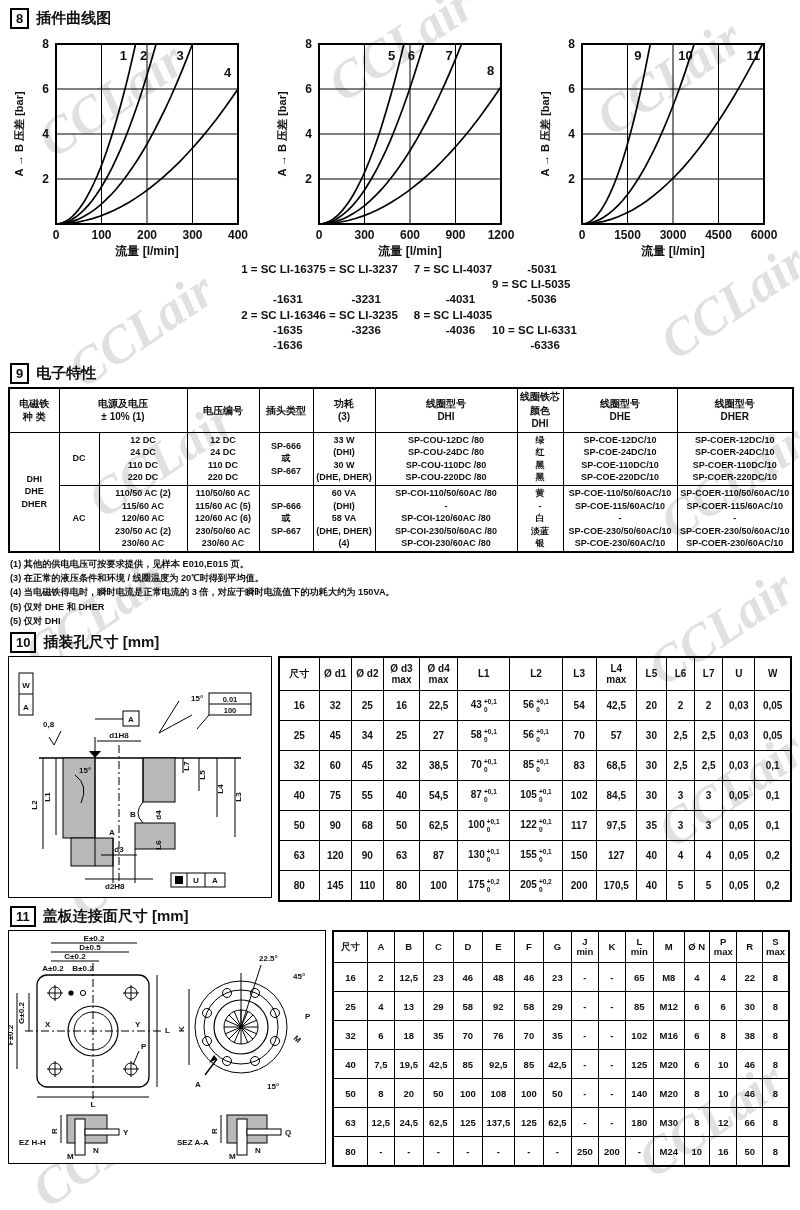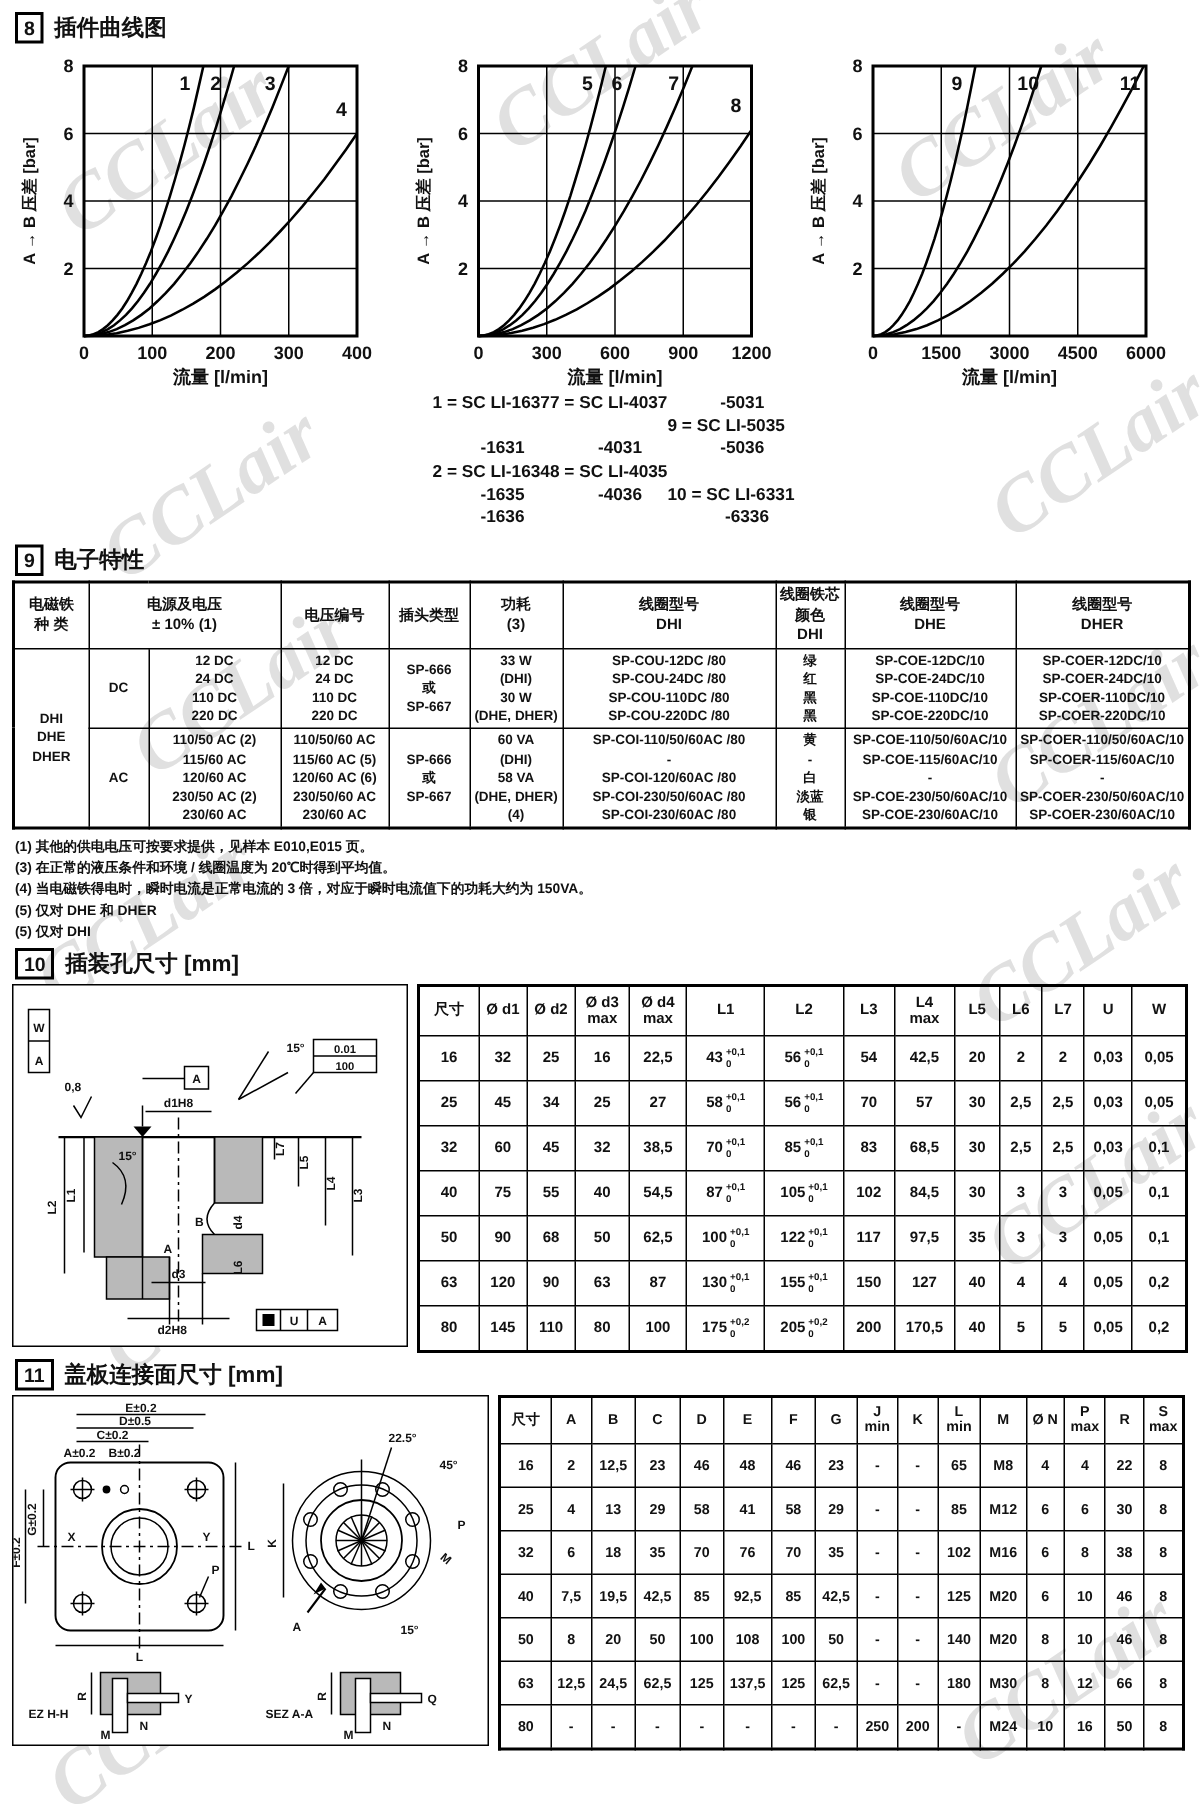--- a/index.html
+++ b/index.html
@@ -186,20 +186,25 @@
   <div class="legend">
     <div class="lg-group">
       <div class="lg-col">1 = SC LI-1637
 
           -1631
 2 = SC LI-1634
           -1635
           -1636</div>
     </div>
     <div class="lg-group">
+      <div class="lg-col">5 = SC LI-3237
+
+          -3231
+6 = SC LI-3235
+          -3236</div>
       <div class="lg-col">7 = SC LI-4037
 
           -4031
 8 = SC LI-4035
           -4036</div>
     </div>
     <div class="lg-group">
       <div class="lg-col">           -5031
 9 = SC LI-5035
            -5036
@@ -767,21 +772,21 @@
             <td>4</td>
             <td>22</td>
             <td>8</td>
           </tr>
           <tr>
             <td>25</td>
             <td>4</td>
             <td>13</td>
             <td>29</td>
             <td>58</td>
-            <td>41</td>
+            <td>92</td>
             <td>58</td>
             <td>29</td>
             <td>-</td>
             <td>-</td>
             <td>85</td>
             <td>M12</td>
             <td>6</td>
             <td>6</td>
             <td>30</td>
             <td>8</td>

